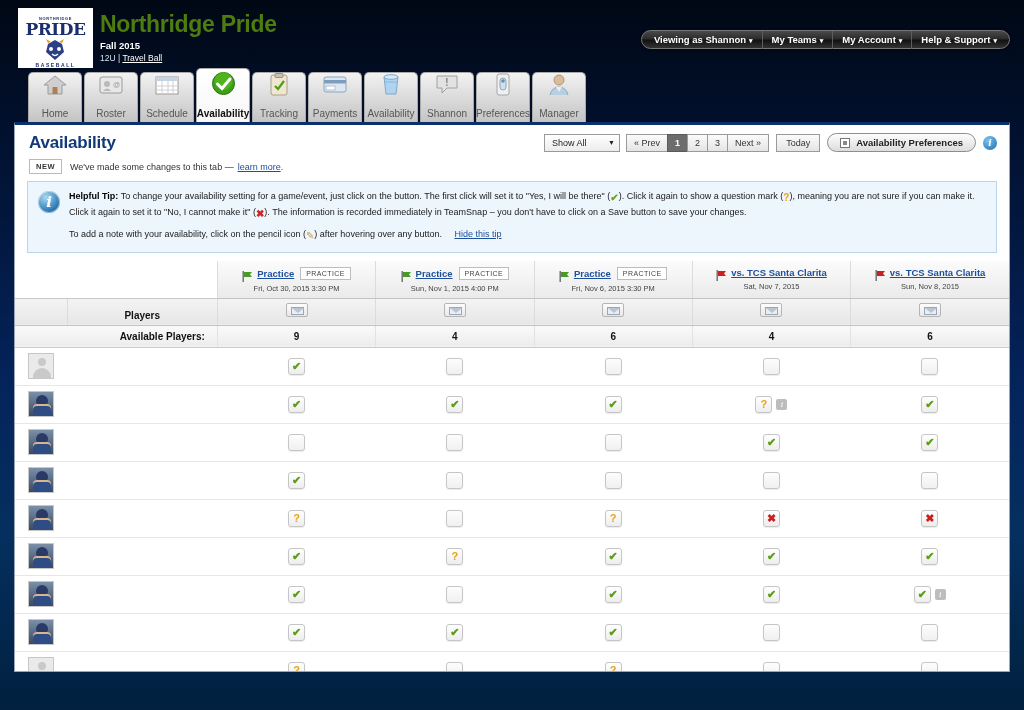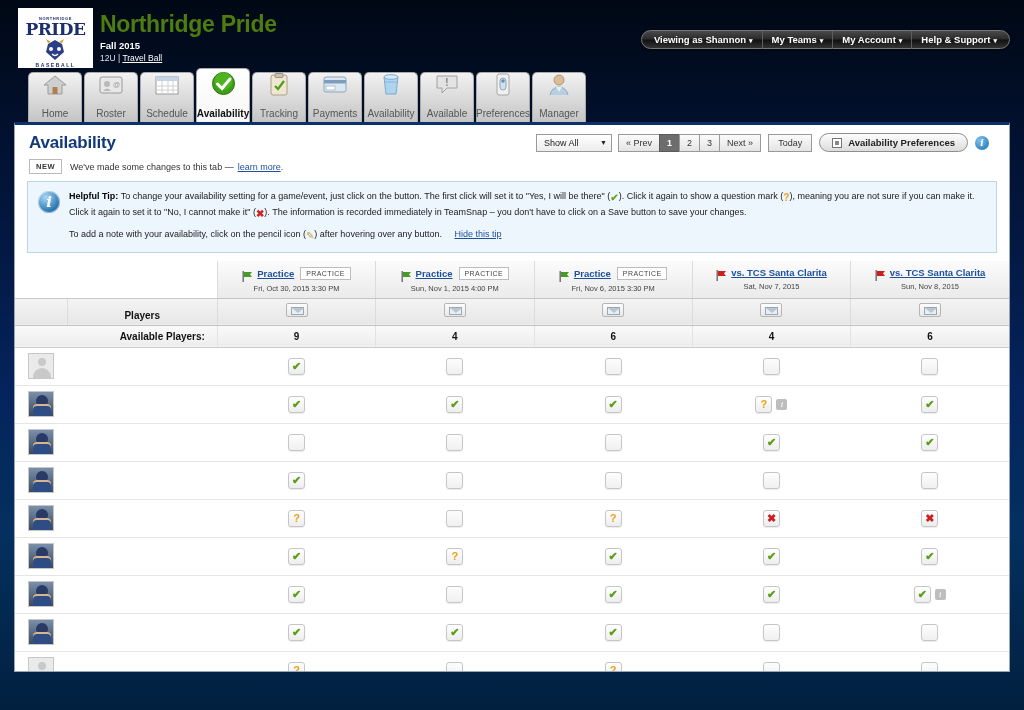--- a/index.html
+++ b/index.html
@@ -77,21 +77,21 @@
   .panel-top { padding: 8px 14px 0 14px; position: relative; height: 52px; }
   .page-title { font-size: 17px; font-weight: bold; color: #123a7a; letter-spacing: -.2px; }
   .newline { margin-top: 6px; display: flex; align-items: center; font-size: 9px; color: #333; text-align: center; }
   .newbadge {
     border: 1px solid #b9b9b9; background: #fff; color: #333;
     font-size: 7.5px; font-weight: bold; padding: 2px 6px; margin-right: 8px;
     letter-spacing: .5px;
   }
   .newline a { color: #1c4f9c; }
 
-  .toolbar { position: absolute; right: 20px; top: 8px; display: flex; align-items: center; gap: 7px; }
+  .toolbar { position: absolute; right: 12px; top: 8px; display: flex; align-items: center; gap: 7px; }
   .sel {
     border: 1px solid #9a9a9a; background: linear-gradient(to bottom,#fff,#ececec);
     font-size: 9px; padding: 3px 4px 3px 7px; width: 76px;
     display: flex; justify-content: space-between; align-items: center; cursor: pointer; color:#222;
   }
   .pager { display: flex; }
   .pg {
     border: 1px solid #9a9a9a; background: linear-gradient(to bottom,#fbfbfb,#e4e4e4);
     font-size: 9px; padding: 3px 7px; margin-left: -1px; cursor: pointer; color: #333;
   }
@@ -372,21 +372,21 @@
       </span>
       <span class="tab-lbl">Availability</span>
     </div>
     <div class="tab">
       <span class="tab-ico">
         <svg width="24" height="21">
           <path d="M2 2 H22 V14 H12 L7 19 V14 H2 Z" fill="#e3e3e3" stroke="#a0a0a0"></path>
           <text x="10" y="12" font-size="11" font-weight="bold" fill="#8b8b8b">!</text>
         </svg>
       </span>
-      <span class="tab-lbl">Available</span>
+      <span class="tab-lbl">Shannon</span>
     </div>
     <div class="tab">
       <span class="tab-ico">
         <svg width="16" height="23">
           <rect x="2" y="1" width="12" height="21" rx="2" fill="#f0f0f0" stroke="#a6a6a6"></rect>
           <rect x="5" y="5" width="6" height="12" rx="3" fill="#cfe0ee" stroke="#8fa8bc"></rect>
           <circle cx="8" cy="8" r="1.8" fill="#6f8da8"></circle>
         </svg>
       </span>
       <span class="tab-lbl">Preferences</span>

